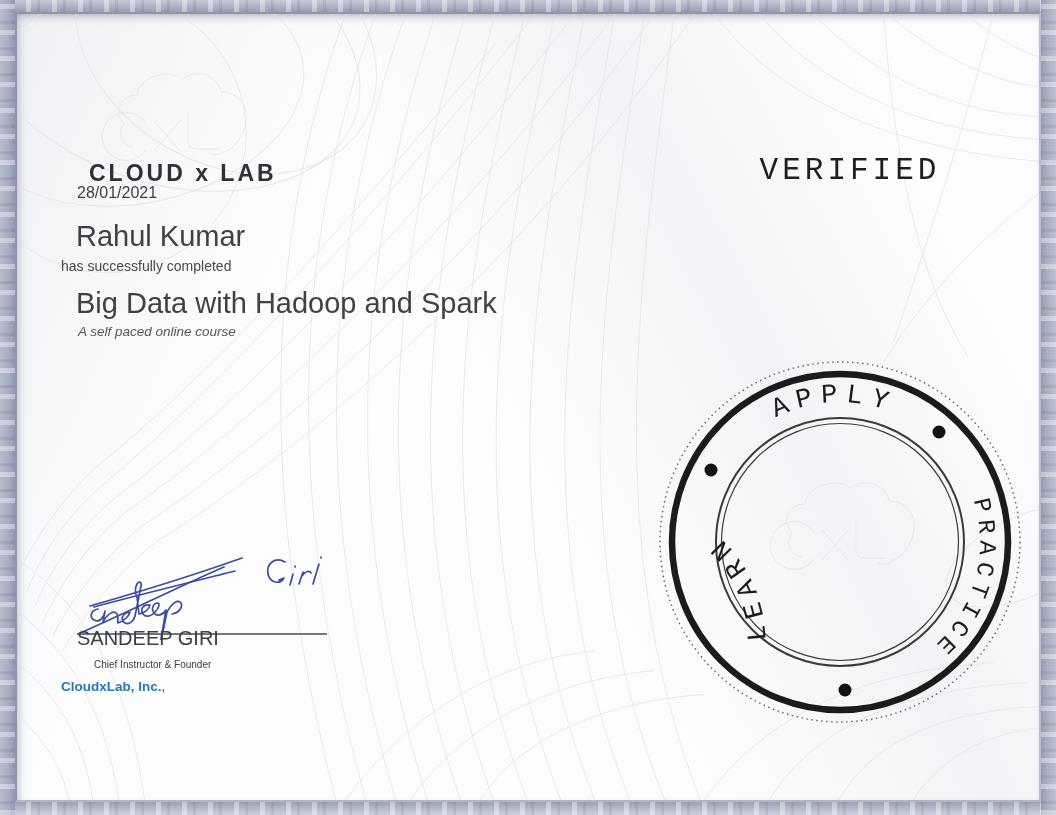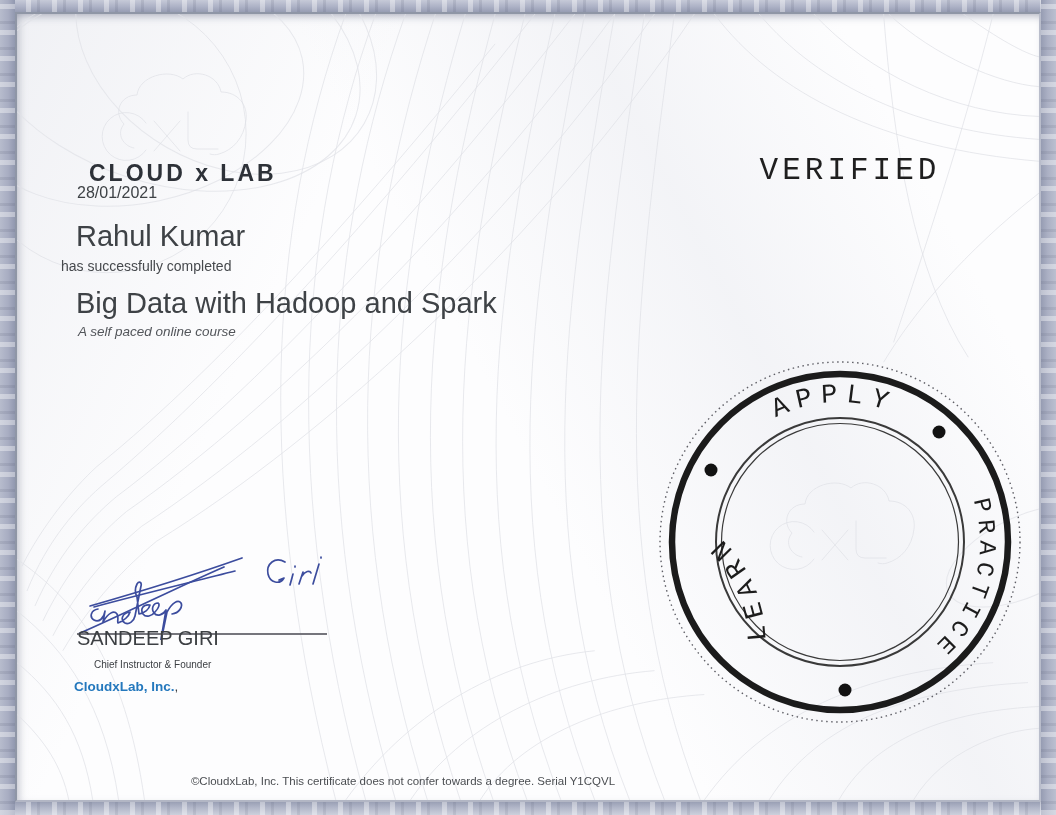--- a/index.html
+++ b/index.html
@@ -58,21 +58,21 @@
     font-family:"Liberation Mono",monospace;font-size:31px;line-height:46px;
     letter-spacing:4px;color:#1f1f1f;white-space:nowrap;}
   
   .seal{left:638px;top:343px;}
   .seal-word{font-family:"Liberation Mono",monospace;fill:#1c1c1c;}
   
   .signature{left:55px;top:526px;}
   .sig-line{left:60px;top:619px;width:250px;height:2px;background:#75757c;}
   .sig-name{left:60px;top:613px;font-size:20px;color:#3c3f43;}
   .sig-title{left:60px;top:645px;font-size:10px;color:#3c3f43;margin-left:17px;}
-  .sig-company{left:57px;top:665px;font-size:13.5px;font-weight:700;color:#2478bd;}
+  .sig-company{left:44px;top:665px;font-size:13.5px;font-weight:700;color:#2478bd;}
   .sig-company .comma{color:#3c3f43;font-weight:400;}
   .sig-company a{color:#2478bd;text-decoration:none;}
   
   .footer{left:0;top:761px;width:772px;text-align:center;font-size:11.5px;color:#4b4e52;}
 </style>
 </head>
 <body>
 
 <div class="frame frame-top"></div>
 <div class="frame frame-bottom"></div>
@@ -192,15 +192,14 @@
       <path d="M231,32 l-4,12 M230,36 c3,-5 8,-6 9,-3"></path>
       <path d="M247,24 l-6,20 M249,17 l0,1"></path>
     </g>
   </svg>
 
   <div class="abs sig-line"></div>
   <div class="abs sig-name">SANDEEP GIRI</div>
   <div class="abs sig-title">Chief Instructor &amp; Founder</div>
   <div class="abs sig-company"><a href="#">CloudxLab, Inc.</a><span class="comma">,</span></div>
 
-  <div class="abs footer">©CloudxLab, Inc. This certificate does not confer towards a degree. Serial Y1CQVL</div>
 
 </div>
 
 </body></html>

